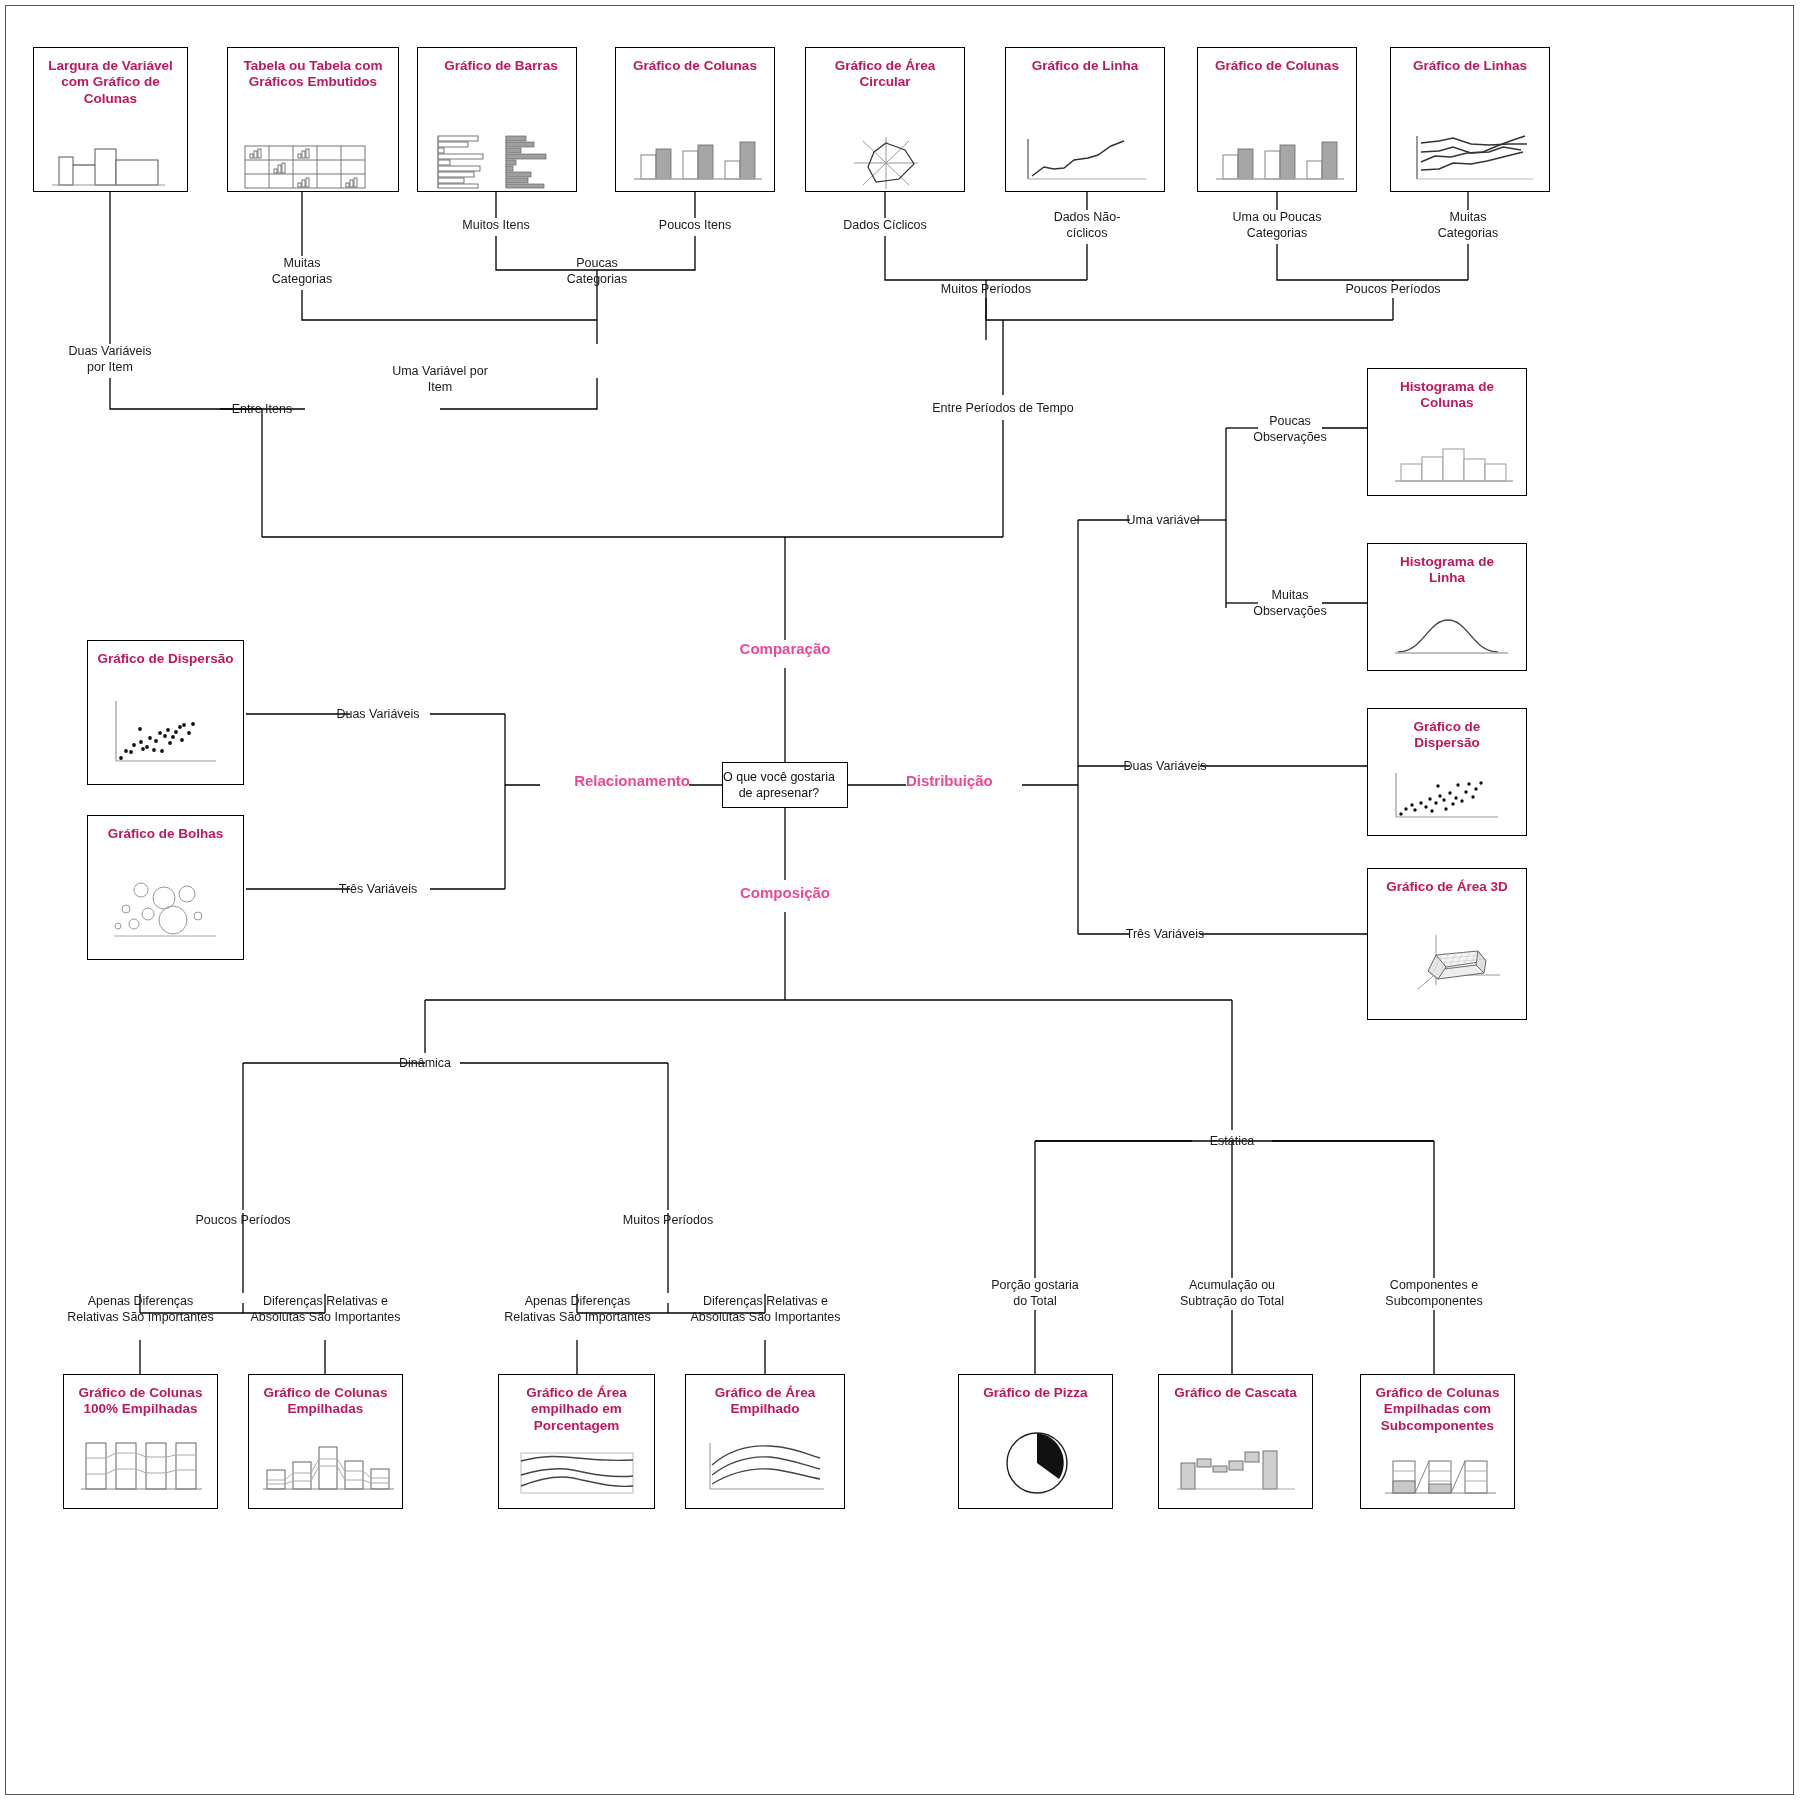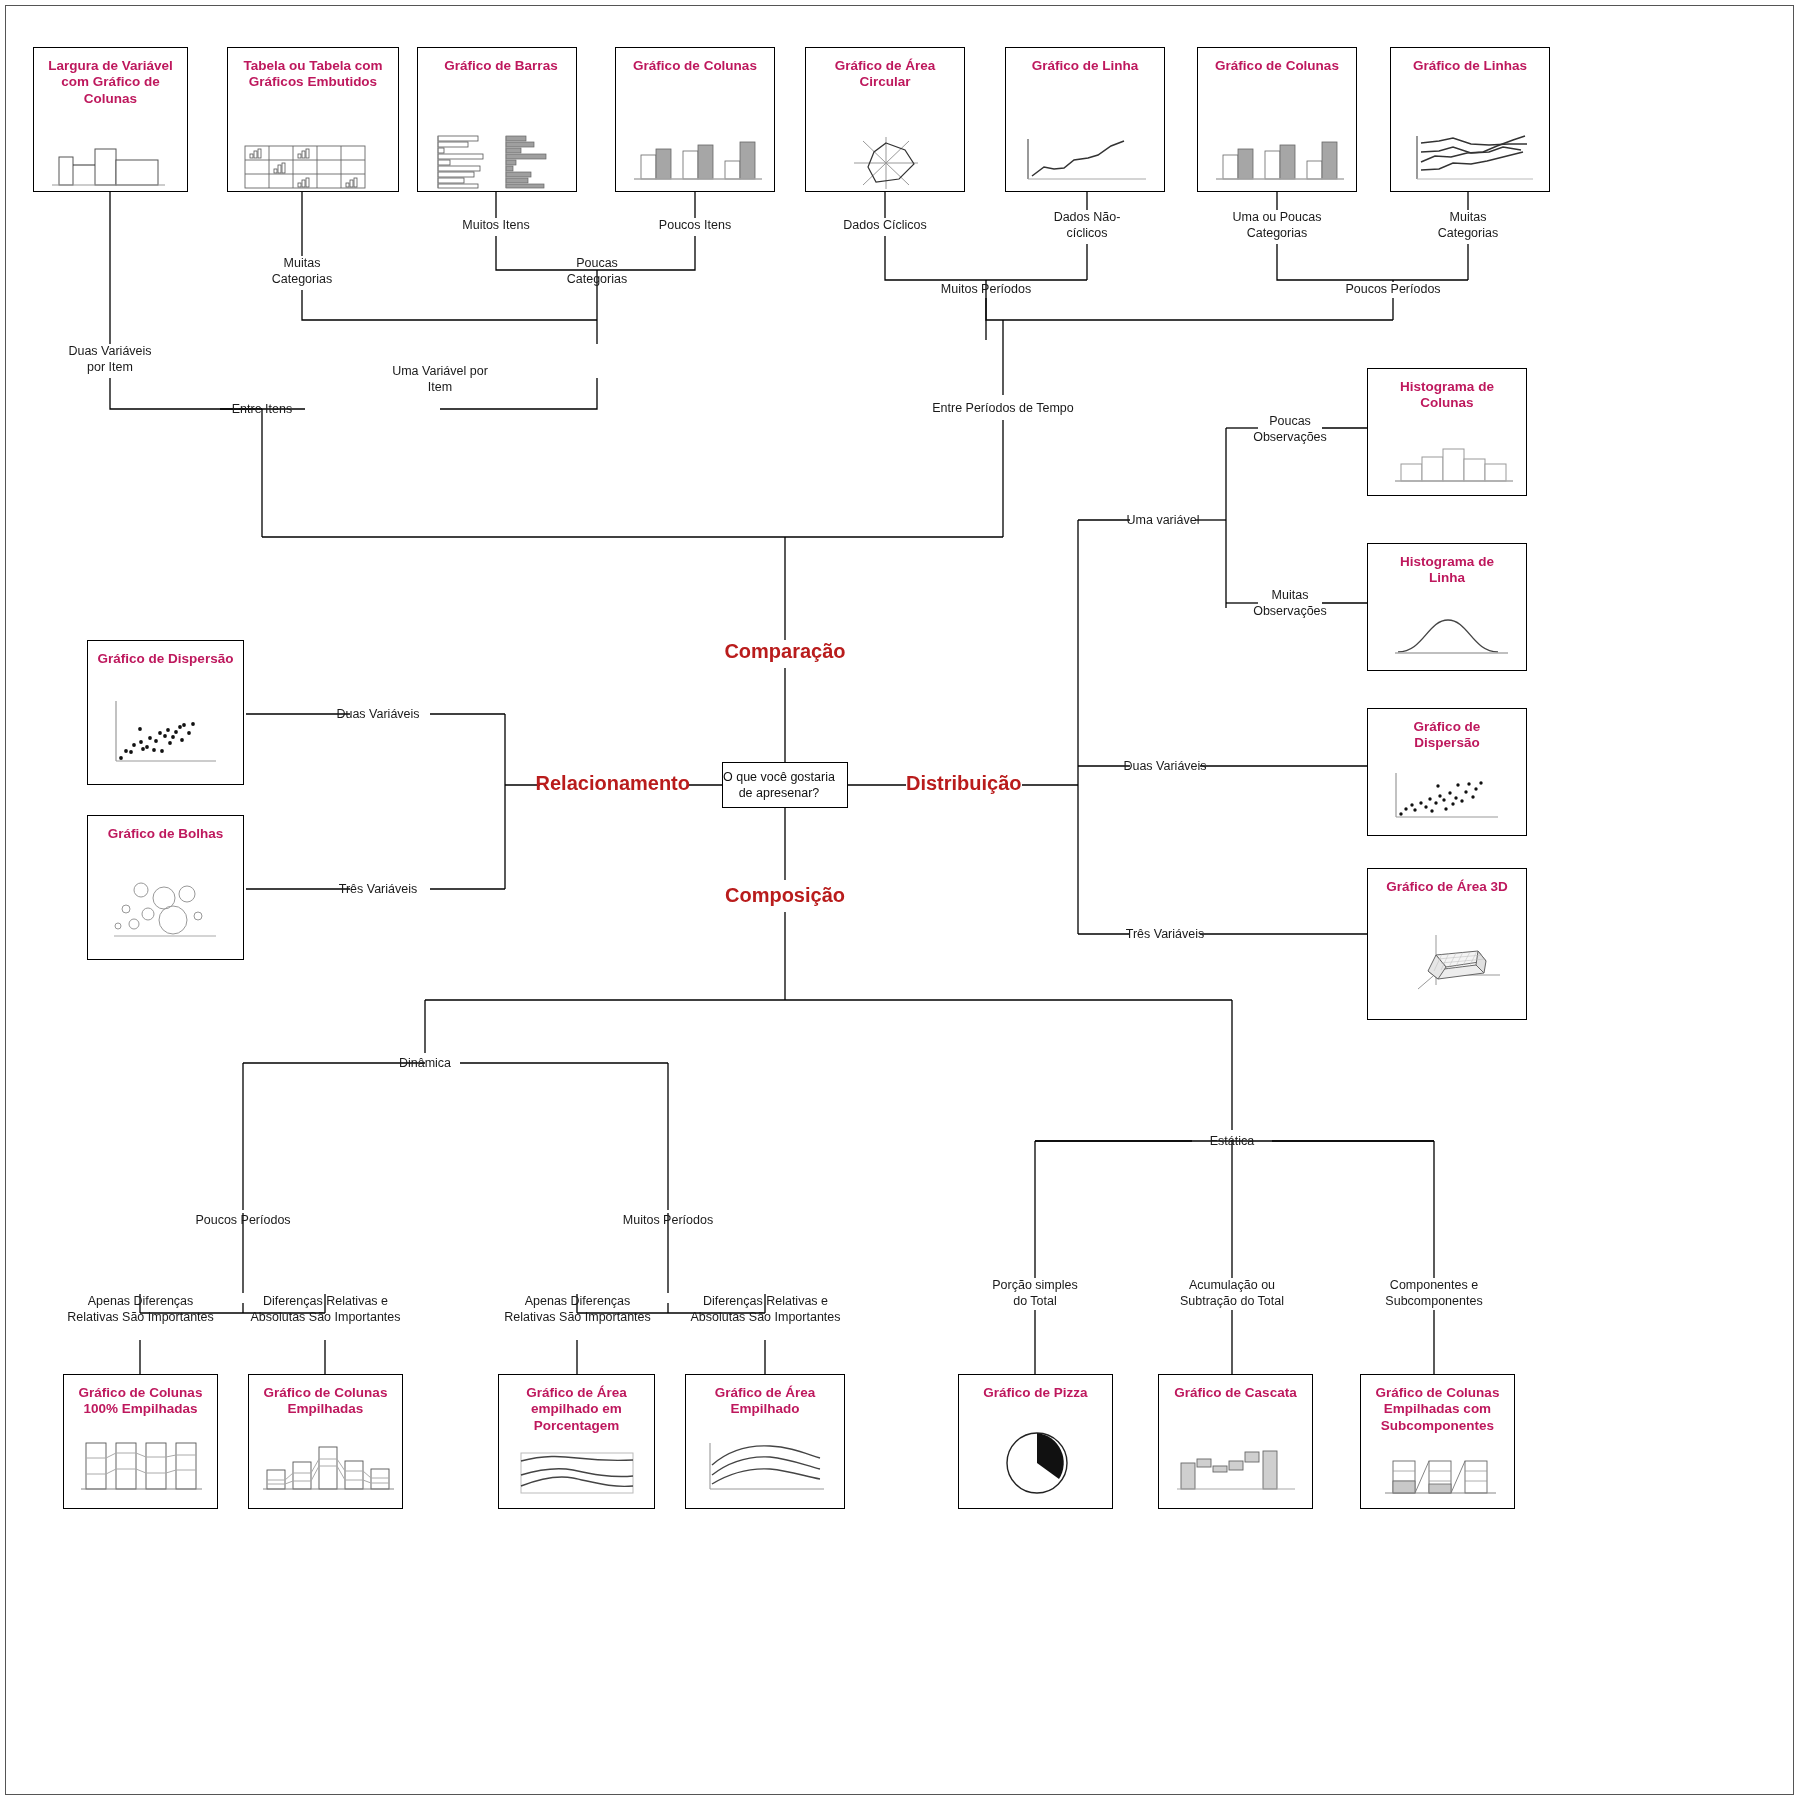--- a/index.html
+++ b/index.html
@@ -4,21 +4,21 @@
 <style>
   html,body{margin:0;padding:0;background:#fff;}
   body{font-family:"Liberation Sans", sans-serif;}
   #stage{position:relative;width:1801px;height:1801px;background:#fff;overflow:hidden;}
   #frame{position:absolute;left:5px;top:5px;width:1789px;height:1790px;border:1.5px solid #555;box-sizing:border-box;}
   svg.edges{position:absolute;left:0;top:0;width:1801px;height:1801px;pointer-events:none;}
   .node{position:absolute;border:1.5px solid #000;background:#fff;box-sizing:border-box;}
   .node .title{font-weight:bold;font-size:13.5px;line-height:1.22;text-align:center;color:#be185d;padding:10px 6px 0 6px;}
   .node .glyph{position:absolute;left:0;right:0;}
   .elabel{position:absolute;font-size:12.5px;line-height:1.25;color:#1a1a1a;text-align:center;white-space:pre-line;}
-  .branch{position:absolute;font-size:20px;font-weight:bold;color:#b91c1c;text-align:center;white-space:nowrap;}
+  .branch{position:absolute;font-size:15px;font-weight:bold;color:#ec4899;text-align:center;white-space:nowrap;}
   .qbox{position:absolute;border:1.5px solid #000;background:#fff;box-sizing:border-box;
         display:flex;align-items:center;justify-content:flex-start;text-align:center;
         font-size:12.5px;line-height:1.3;color:#111;}
 </style>
 </head>
 <body>
 
 <div id="stage">
   <div id="frame"></div>
 
@@ -574,20 +574,20 @@
   <div class="elabel" style="left: 183px; top: 1213px; width: 120px; white-space: pre-line;">Poucos Períodos</div>
   <div class="elabel" style="left: 608px; top: 1213px; width: 120px; white-space: pre-line;">Muitos Períodos</div>
   <div class="elabel" style="left: 53px; top: 1294px; width: 175px; white-space: pre-line;">Apenas Diferenças
 Relativas São Importantes</div>
   <div class="elabel" style="left: 238px; top: 1294px; width: 175px; white-space: pre-line;">Diferenças Relativas e
 Absolutas São Importantes</div>
   <div class="elabel" style="left: 490px; top: 1294px; width: 175px; white-space: pre-line;">Apenas Diferenças
 Relativas São Importantes</div>
   <div class="elabel" style="left: 678px; top: 1294px; width: 175px; white-space: pre-line;">Diferenças Relativas e
 Absolutas São Importantes</div>
-  <div class="elabel" style="left: 975px; top: 1278px; width: 120px; white-space: pre-line;">Porção simples
+  <div class="elabel" style="left: 975px; top: 1278px; width: 120px; white-space: pre-line;">Porção gostaria
 do Total</div>
   <div class="elabel" style="left: 1162px; top: 1278px; width: 140px; white-space: pre-line;">Acumulação ou
 Subtração do Total</div>
   <div class="elabel" style="left: 1364px; top: 1278px; width: 140px; white-space: pre-line;">Componentes e
 Subcomponentes</div>
 
 </div>
 
 </body></html>

